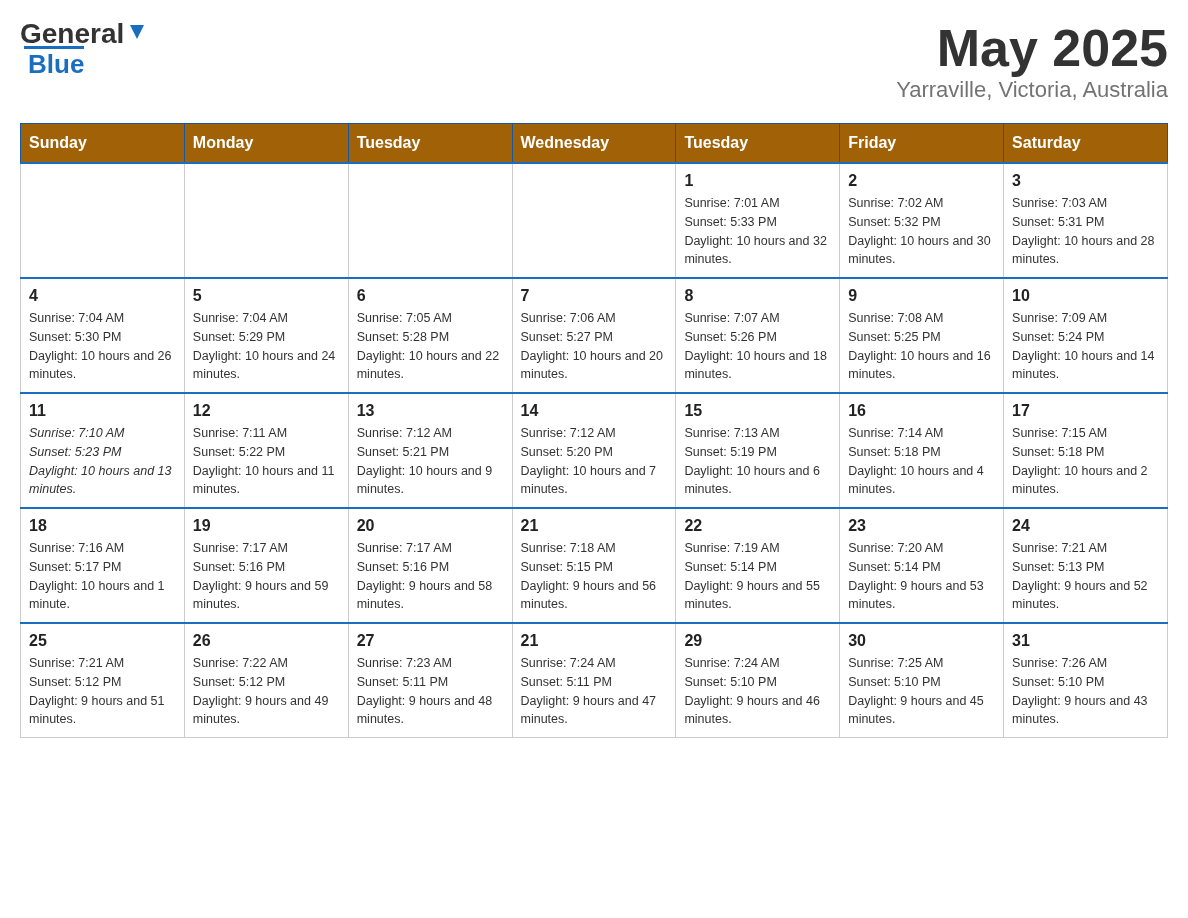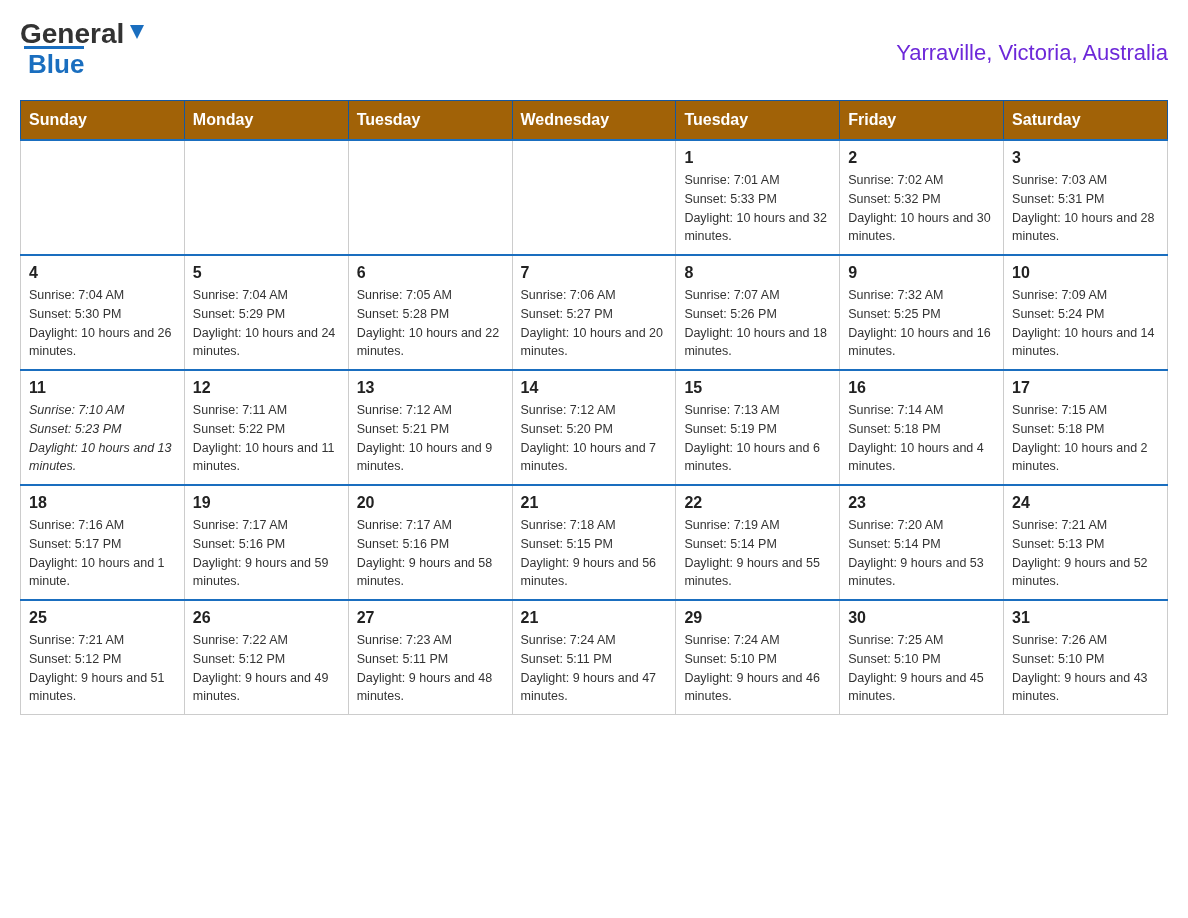--- a/index.html
+++ b/index.html
@@ -37,22 +37,22 @@
       text-align: right;
     }
     .month-title {
       font-size: 52px;
       font-weight: bold;
       color: #333;
       line-height: 1.1;
     }
     .location-title {
       font-size: 22px;
-      color: #6d28d9;
-      margin-top: 20px;
+      color: #737373;
+      margin-top: 0;
     }
     .calendar {
       width: 100%;
       border-collapse: collapse;
       border: 1px solid #ccc;
     }
     .calendar th {
       background: #a16207;
       color: #fff;
       font-size: 16px;
@@ -99,20 +99,21 @@
       <svg width="22" height="22" viewBox="0 0 22 22" style="margin-left:2px; margin-top:-4px;">
         <polygon points="4,4 18,4 11,18" fill="#1a6ebf"></polygon>
       </svg>
     </div>
     <div style="display:flex; align-items:center; margin-top:-4px; margin-left:4px;flex-direction:column;">
       <div class="logo-line"></div>
       <span style="color:#1a6ebf; font-size:26px; font-weight:bold; margin-left:4px;">Blue</span>
     </div>
   </div>
   <div class="title-block">
+    <div class="month-title">May 2025</div>
     <div class="location-title">Yarraville, Victoria, Australia</div>
   </div>
 </div>
 
 <table class="calendar">
   <thead>
     <tr>
     <th>Sunday</th>
         <th>Monday</th>
         <th>Tuesday</th>
@@ -173,21 +174,21 @@
 Daylight: 10 hours and 20 minutes.</div>
         </td>
         <td>
           <span class="day-number">8</span>
           <div class="day-info" style="white-space: pre-line;">Sunrise: 7:07 AM
 Sunset: 5:26 PM
 Daylight: 10 hours and 18 minutes.</div>
         </td>
         <td>
           <span class="day-number">9</span>
-          <div class="day-info" style="white-space: pre-line;">Sunrise: 7:32 AM
+          <div class="day-info" style="white-space: pre-line;">Sunrise: 7:08 AM
 Sunset: 5:25 PM
 Daylight: 10 hours and 16 minutes.</div>
         </td>
         <td>
           <span class="day-number">10</span>
           <div class="day-info" style="white-space: pre-line;">Sunrise: 7:09 AM
 Sunset: 5:24 PM
 Daylight: 10 hours and 14 minutes.</div>
         </td>
       </tr>

